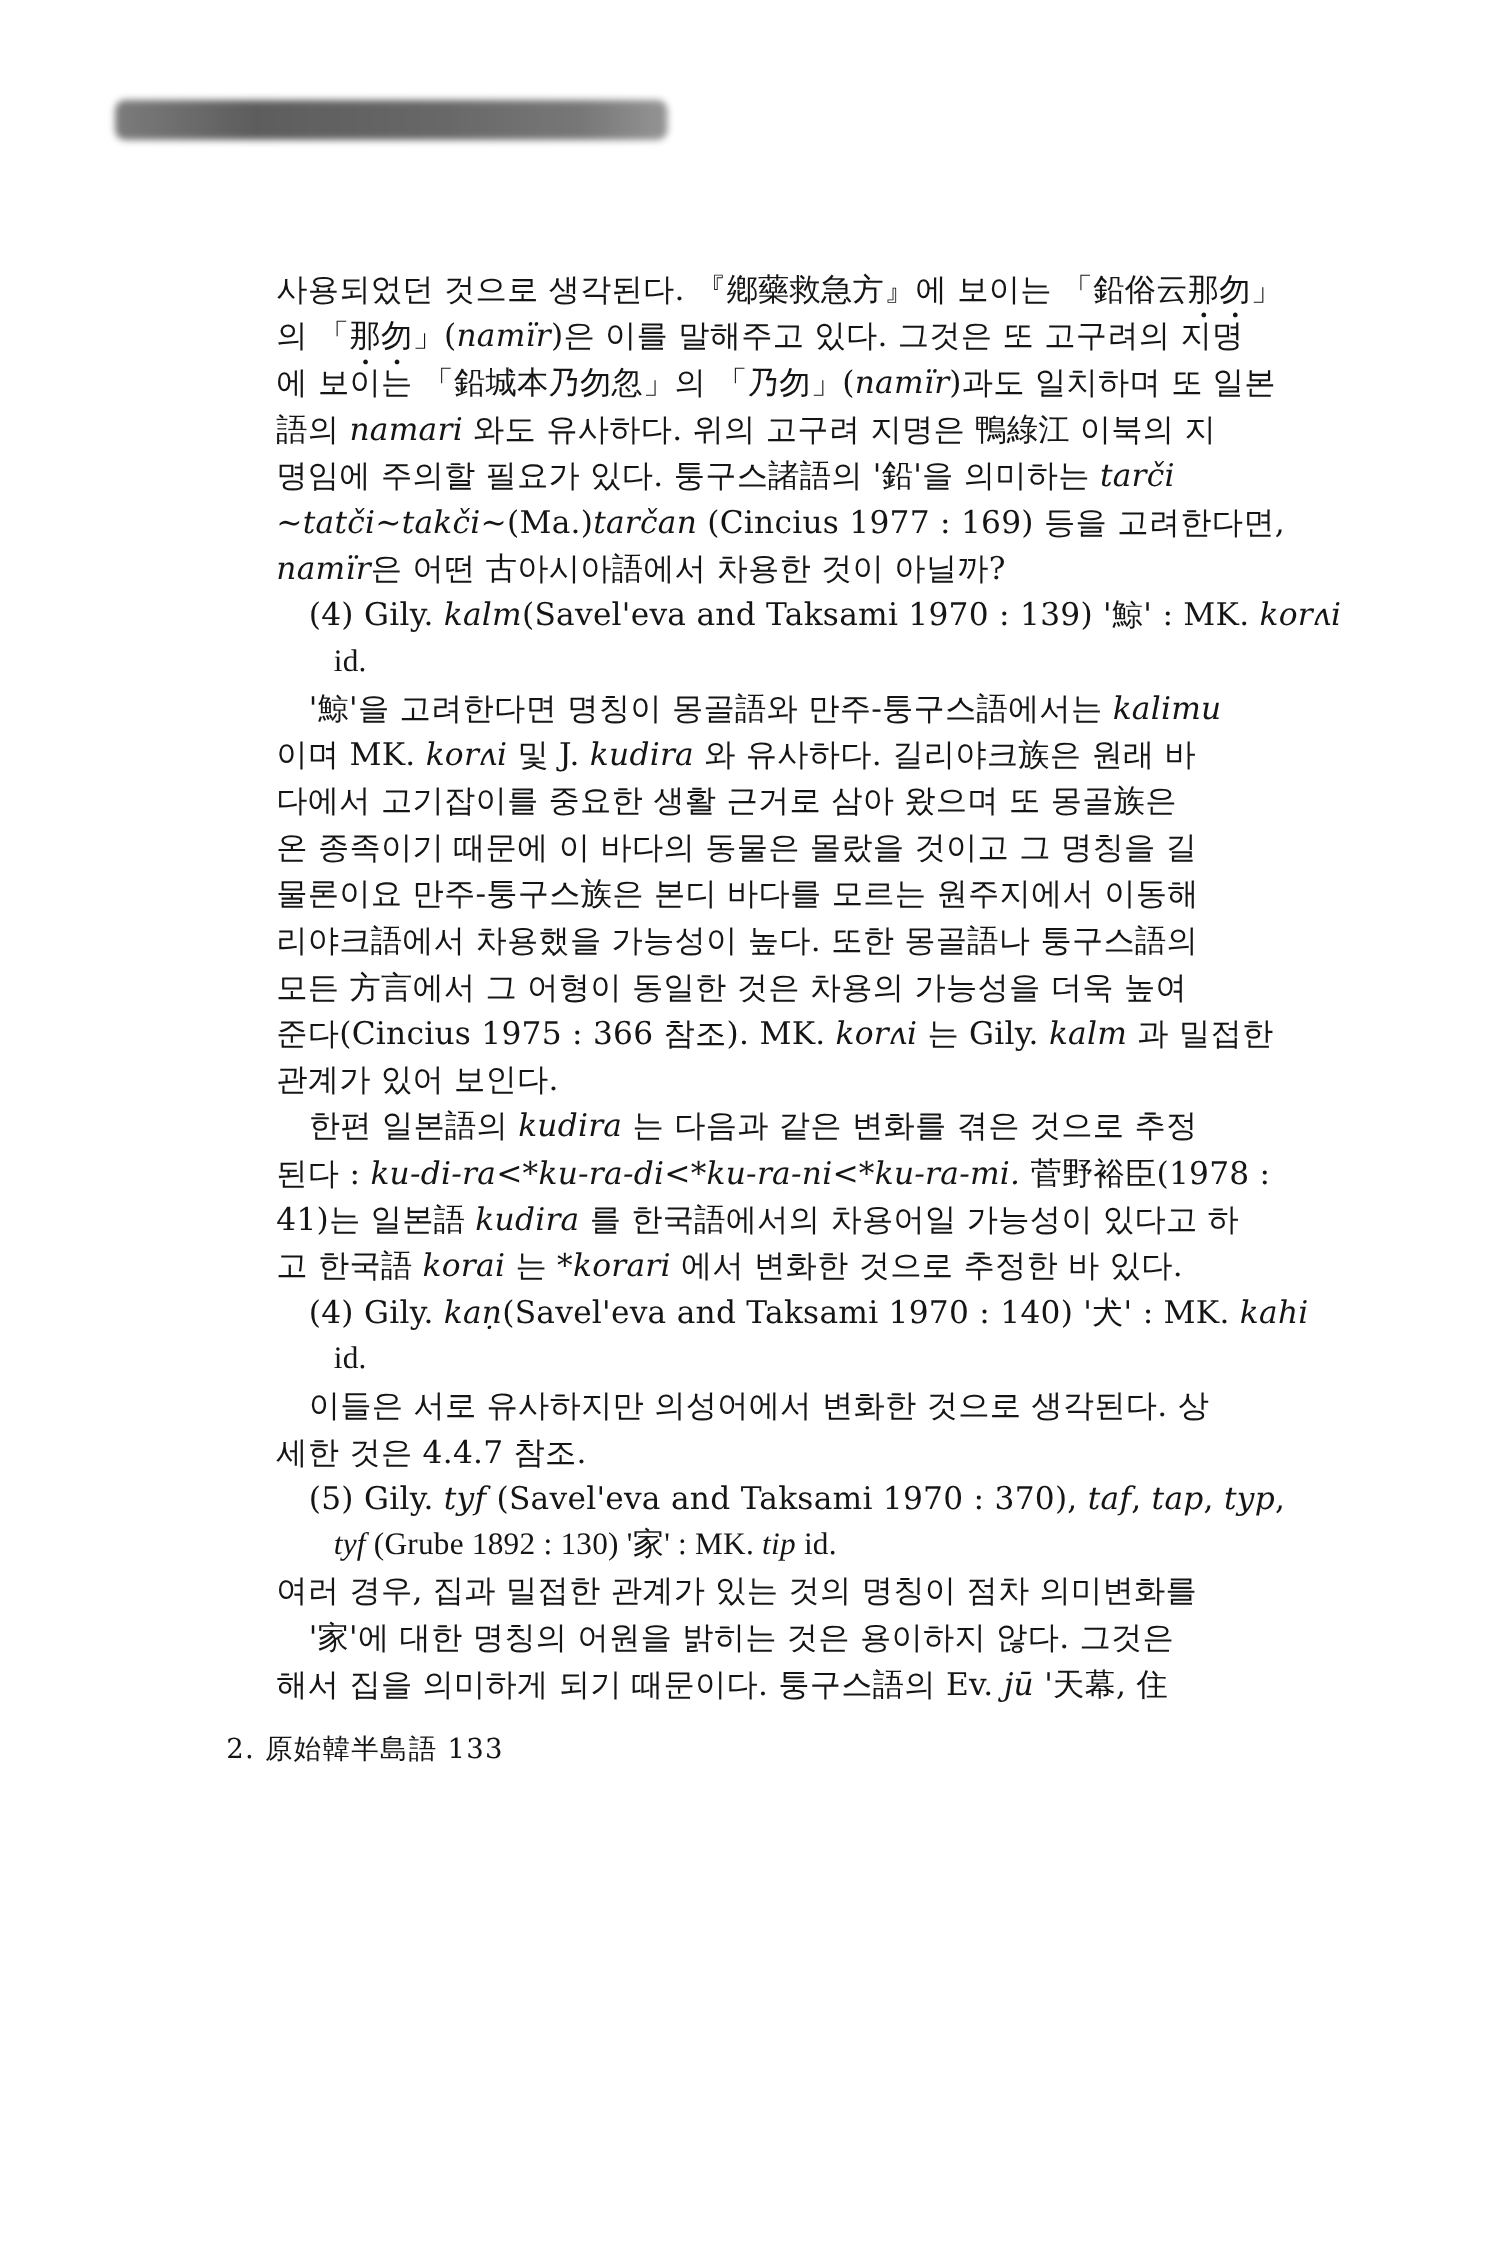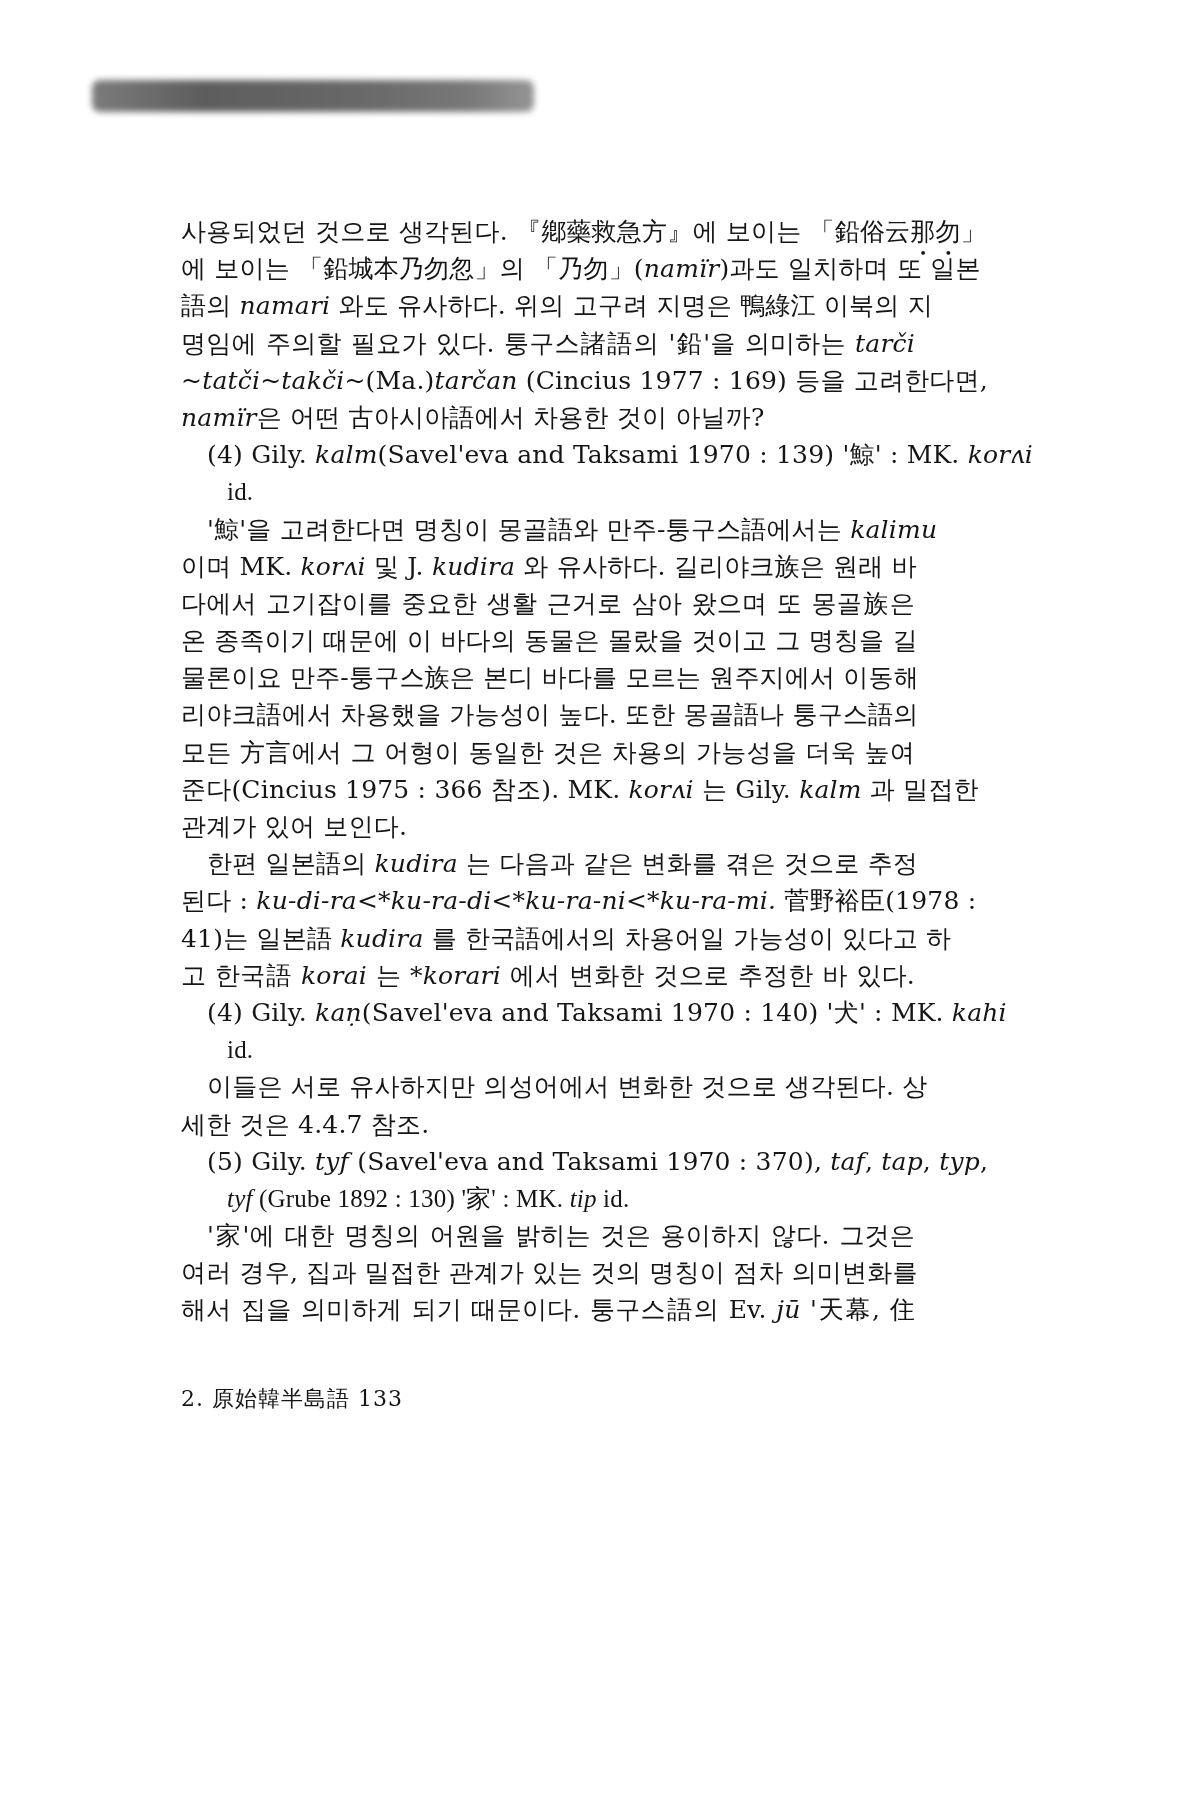--- a/index.html
+++ b/index.html
@@ -38,20 +38,21 @@
     width: 734px;
   }
   .line {
     font-size: 25px;
     line-height: 37.2px;
     height: 37.2px;
     text-align: justify;
     text-align-last: justify;
     white-space: nowrap;
     letter-spacing: 0.2px;
+    margin-left: 40px;
   }
   .line.no-fill {
     text-align: left;
     text-align-last: left;
   }
   .ind1 { padding-left: 26px; }
   .ind2 { padding-left: 46px; font-family: Liberation Serif, serif; }
   .it { font-style: italic; }
   .emph {
     -webkit-text-emphasis: filled dot;
@@ -71,20 +72,21 @@
 </style>
 </head>
 <body>
 
 <div class="page">
 
   <div class="scan-artifact"></div>
 
   <div class="text-block">
       <div class="line"><span>사용되었던 것으로 생각된다. 『鄕藥救急方』에 보이는 「鉛俗云</span><span class="emph">那勿</span><span>」</span></div>
+      <div class="line"><span>의 「</span><span class="emph">那勿</span><span>」(</span><span class="it">namïr</span><span>)은 이를 말해주고 있다. 그것은 또 고구려의 지명</span></div>
       <div class="line"><span>에 보이는 「鉛城本乃勿忽」의 「乃勿」(</span><span class="it">namïr</span><span>)과도 일치하며 또 일본</span></div>
       <div class="line"><span>語의 </span><span class="it">namari</span><span> 와도 유사하다. 위의 고구려 지명은 鴨綠江 이북의 지</span></div>
       <div class="line"><span>명임에 주의할 필요가 있다. 퉁구스諸語의 '鉛'을 의미하는 </span><span class="it">tarči</span></div>
       <div class="line"><span>~</span><span class="it">tatči</span><span>~</span><span class="it">takči</span><span>~(Ma.)</span><span class="it">tarčan</span><span> (Cincius 1977 : 169) 등을 고려한다면,</span></div>
       <div class="line no-fill"><span class="it">namïr</span><span>은 어떤 古아시아語에서 차용한 것이 아닐까?</span></div>
       <div class="line ind1"><span>(4) Gily. </span><span class="it">kalm</span><span>(Savel'eva and Taksami 1970 : 139) '鯨' : MK. </span><span class="it">korʌi</span></div>
       <div class="line ind2 no-fill"><span>id.</span></div>
       <div class="line ind1"><span>'鯨'을 고려한다면 명칭이 몽골語와 만주-퉁구스語에서는 </span><span class="it">kalimu</span></div>
       <div class="line"><span>이며 MK. </span><span class="it">korʌi</span><span> 및 J. </span><span class="it">kudira</span><span> 와 유사하다. 길리야크族은 원래 바</span></div>
       <div class="line"><span>다에서 고기잡이를 중요한 생활 근거로 삼아 왔으며 또 몽골族은</span></div>
@@ -97,20 +99,20 @@
       <div class="line ind1"><span>한편 일본語의 </span><span class="it">kudira</span><span> 는 다음과 같은 변화를 겪은 것으로 추정</span></div>
       <div class="line"><span>된다 : </span><span class="it">ku-di-ra&lt;*ku-ra-di&lt;*ku-ra-ni&lt;*ku-ra-mi.</span><span> 菅野裕臣(1978 :</span></div>
       <div class="line"><span>41)는 일본語 </span><span class="it">kudira</span><span> 를 한국語에서의 차용어일 가능성이 있다고 하</span></div>
       <div class="line"><span>고 한국語 </span><span class="it">korai</span><span> 는 *</span><span class="it">korari</span><span> 에서 변화한 것으로 추정한 바 있다.</span></div>
       <div class="line ind1"><span>(4) Gily. </span><span class="it">kaṇ</span><span>(Savel'eva and Taksami 1970 : 140) '犬' : MK. </span><span class="it">kahi</span></div>
       <div class="line ind2 no-fill"><span>id.</span></div>
       <div class="line ind1"><span>이들은 서로 유사하지만 의성어에서 변화한 것으로 생각된다. 상</span></div>
       <div class="line no-fill"><span>세한 것은 4.4.7 참조.</span></div>
       <div class="line ind1"><span>(5) Gily. </span><span class="it">tyf</span><span> (Savel'eva and Taksami 1970 : 370), </span><span class="it">taf</span><span>, </span><span class="it">tap</span><span>, </span><span class="it">typ</span><span>,</span></div>
       <div class="line ind2 no-fill"><span class="it">tyf</span><span> (Grube 1892 : 130) '家' : MK. </span><span class="it">tip</span><span> id.</span></div>
+      <div class="line"><span>여러 경우, 집과 밀접한 관계가 있는 것의 명칭이 점차 의미변화를</span></div>
       <div class="line ind1"><span>'家'에 대한 명칭의 어원을 밝히는 것은 용이하지 않다. 그것은</span></div>
-      <div class="line"><span>여러 경우, 집과 밀접한 관계가 있는 것의 명칭이 점차 의미변화를</span></div>
       <div class="line"><span>해서 집을 의미하게 되기 때문이다. 퉁구스語의 Ev. </span><span class="it">jū</span><span> '天幕, 住</span></div>
     </div>
 
   <div class="footer">2. 原始韓半島語  133</div>
 
 </div>
 
 </body></html>

